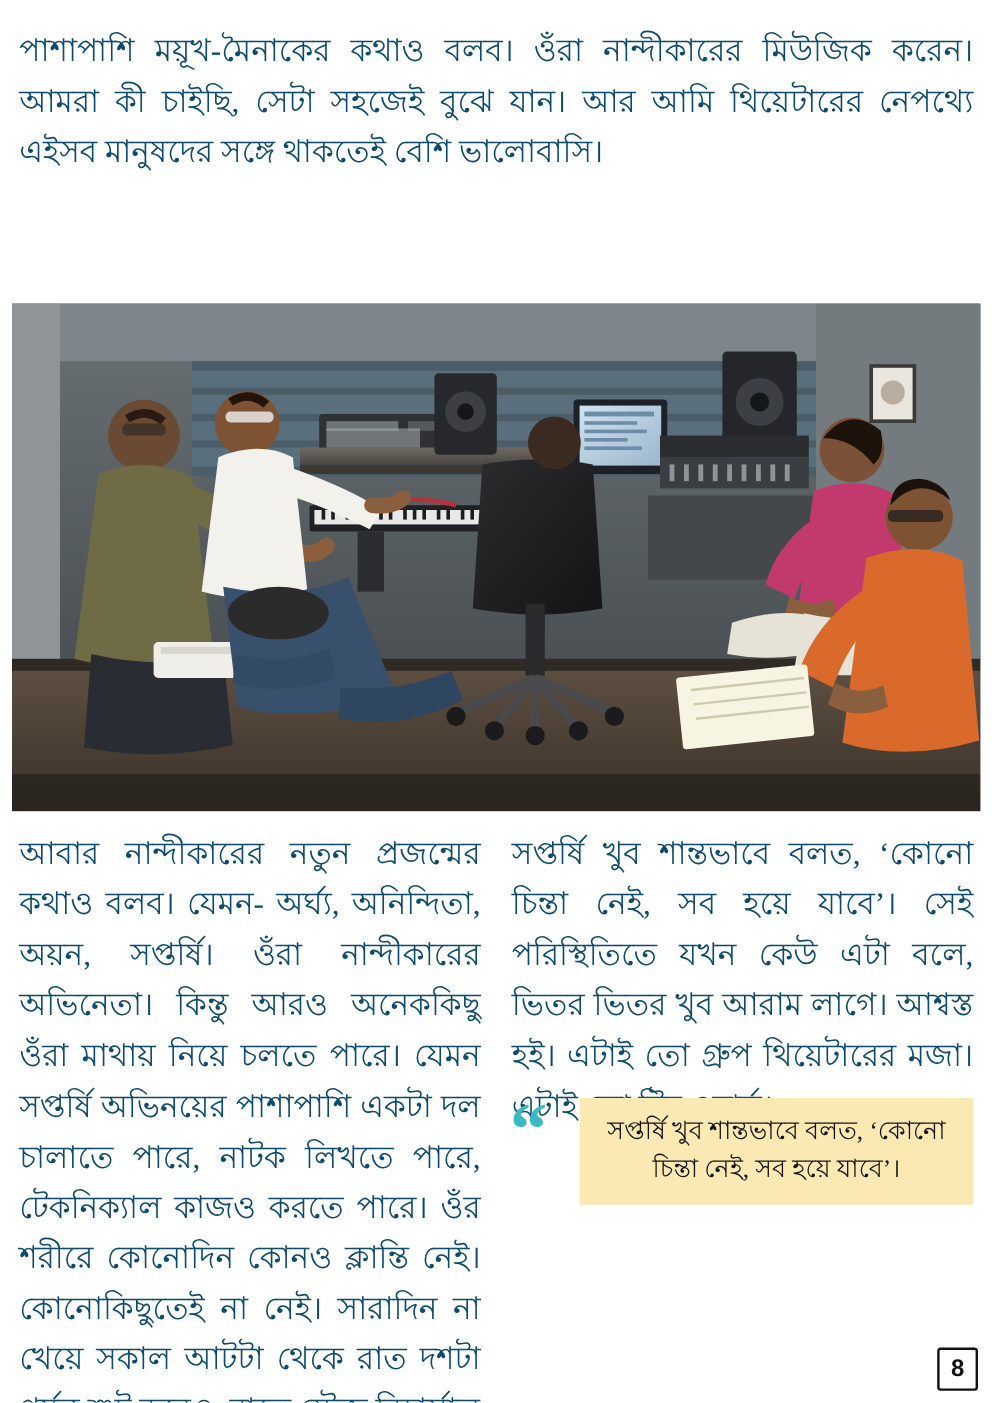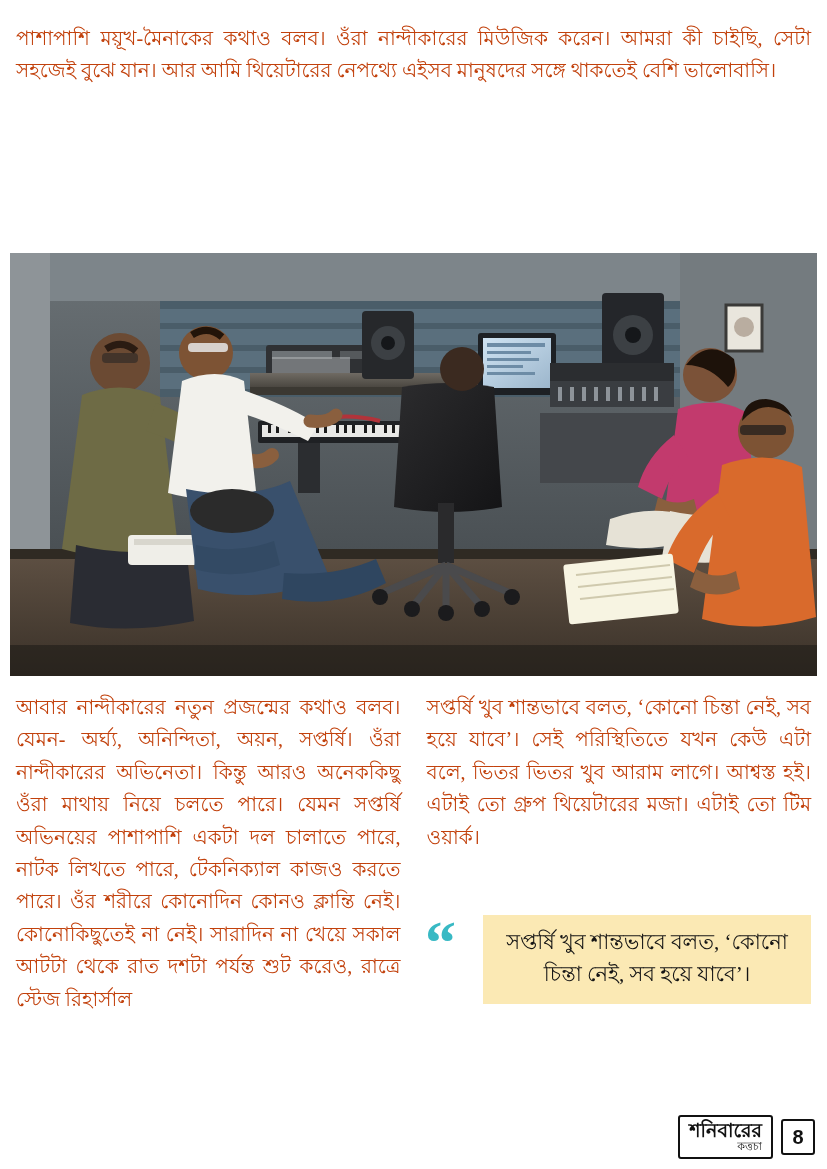--- a/index.html
+++ b/index.html
@@ -25,23 +25,23 @@
     display: flex;
     gap: 26px;
     box-sizing: border-box;
   }
   .col {
     flex: 1 1 0;
     box-sizing: border-box;
   }
   .bn {
     font-family: "Liberation Serif", serif;
-    font-size: 20px;
+    font-size: 26px;
     line-height: 1.62;
-    color: #c2410c;
+    color: #0c4a6e;
     text-align: justify;
     text-justify: inter-word;
     margin: 0;
     -webkit-hyphens: none;
     hyphens: none;
   }
 
   .top-cols {
     left: 16px;
     top: 22px;
@@ -348,20 +348,16 @@
   </div>
 
   <div class="pullquote-wrap">
     <div class="quote-mark">“</div>
     <div class="pullquote">
       <p>সপ্তর্ষি খুব শান্তভাবে বলত, ‘কোনো চিন্তা নেই, সব হয়ে যাবে’।</p>
     </div>
   </div>
 
   <div class="footer">
-    <div class="logo-box">
-      <div class="logo-text">শনিবারের</div>
-      <div class="logo-sub">কত্তচা</div>
-    </div>
     <div class="page-num">8</div>
   </div>
 
 </div>
 
 </body></html>

